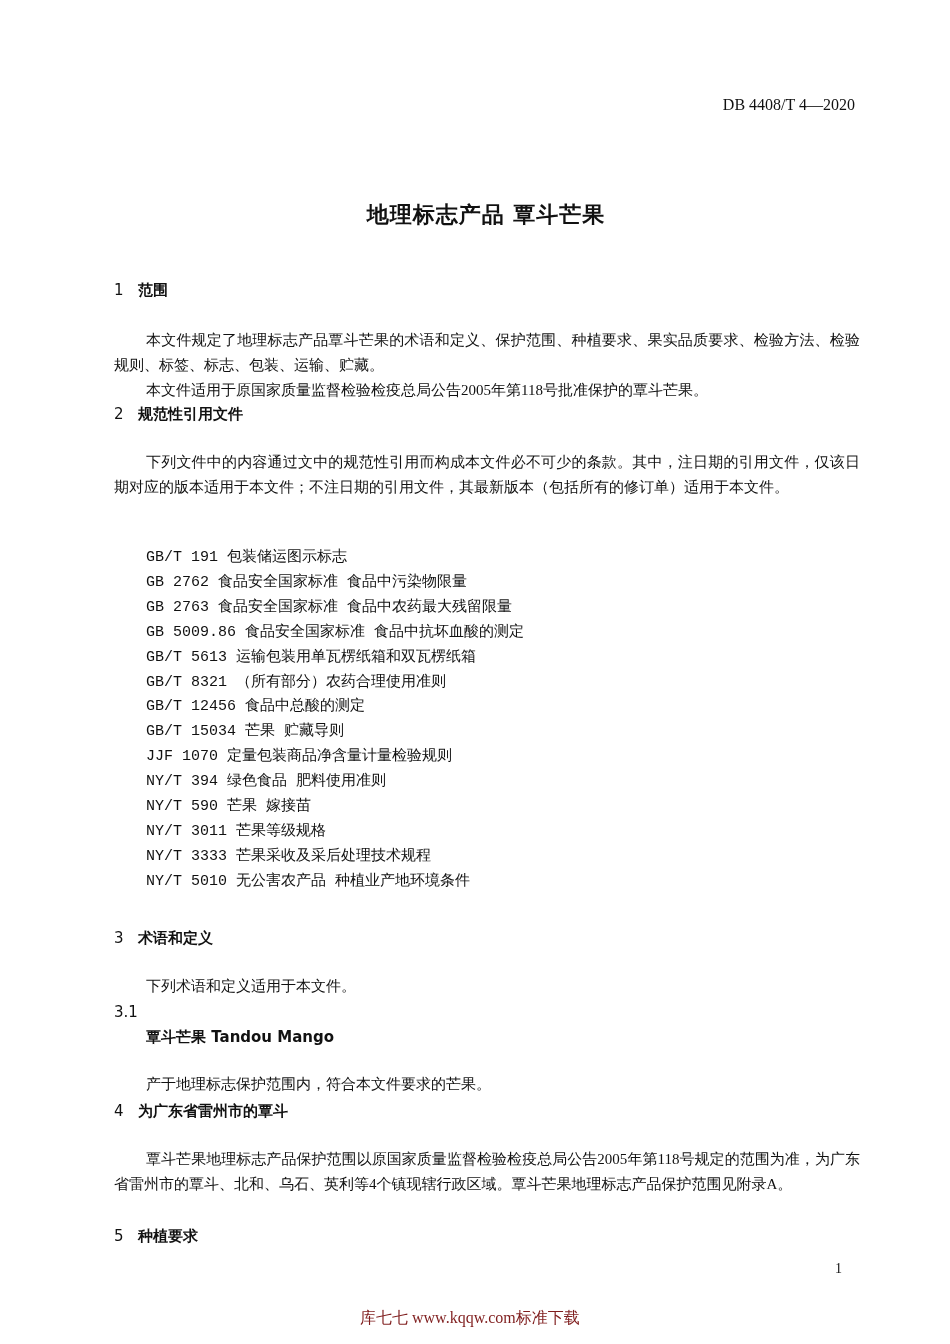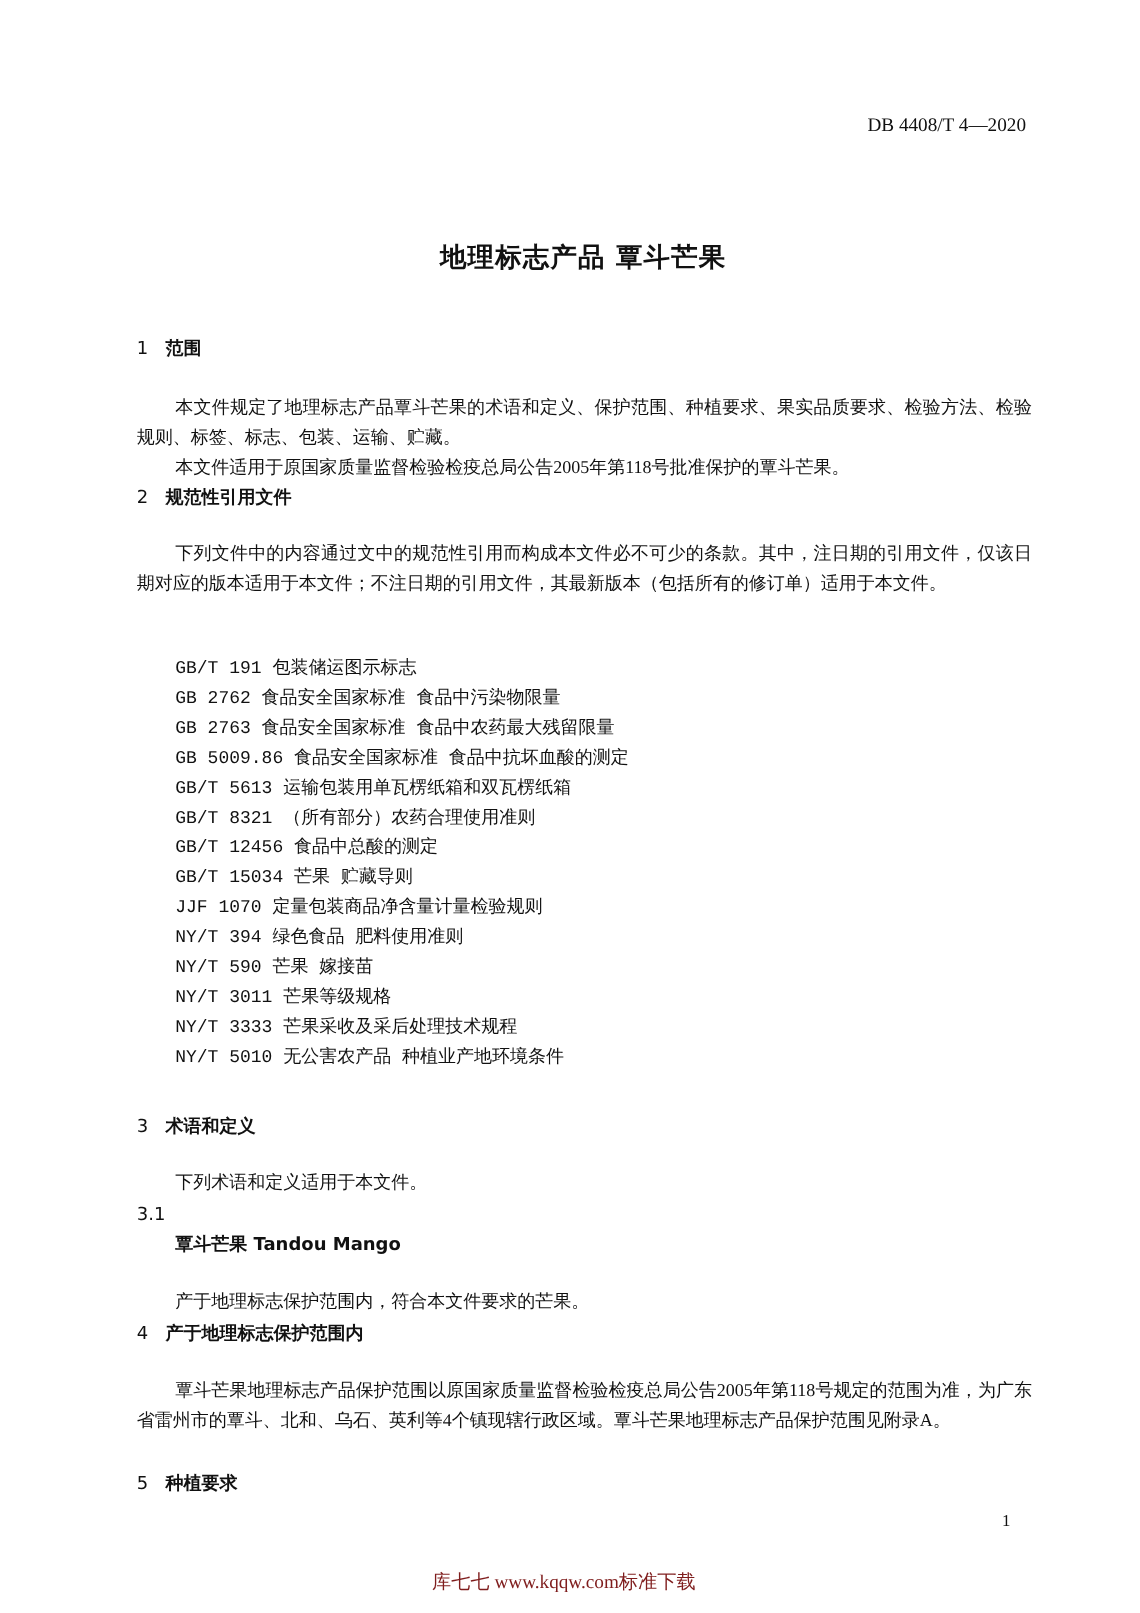--- a/index.html
+++ b/index.html
@@ -64,21 +64,21 @@
   <span class="num">3</span><span>术语和定义</span>
 </div>
 <div class="abs serif para" style="top:962px;">
   <p>下列术语和定义适用于本文件。</p>
 </div>
 <div class="abs sans term-num" style="top:1003px;">3.1</div>
 <div class="abs sans term-name" style="top:1028px;">覃斗芒果 Tandou Mango</div>
 <div class="abs serif term-def" style="top:1058px;margin-top:17px;">产于地理标志保护范围内，符合本文件要求的芒果。</div>
 
 <div class="abs sans heading" style="top:1102px;">
-  <span class="num">4</span><span>产于地理标志保护范围内</span>
+  <span class="num">4</span><span>为广东省雷州市的覃斗</span>
 </div>
 <div class="abs serif para" style="top:1135px;">
   <p>覃斗芒果地理标志产品保护范围以原国家质量监督检验检疫总局公告2005年第118号规定的范围为准，为广东省雷州市的覃斗、北和、乌石、英利等4个镇现辖行政区域。覃斗芒果地理标志产品保护范围见附录A。</p>
 </div>
 
 <div class="abs sans heading" style="top:1227px;">
   <span class="num">5</span><span>种植要求</span>
 </div>
 
 <div class="abs serif page-num">1</div>

